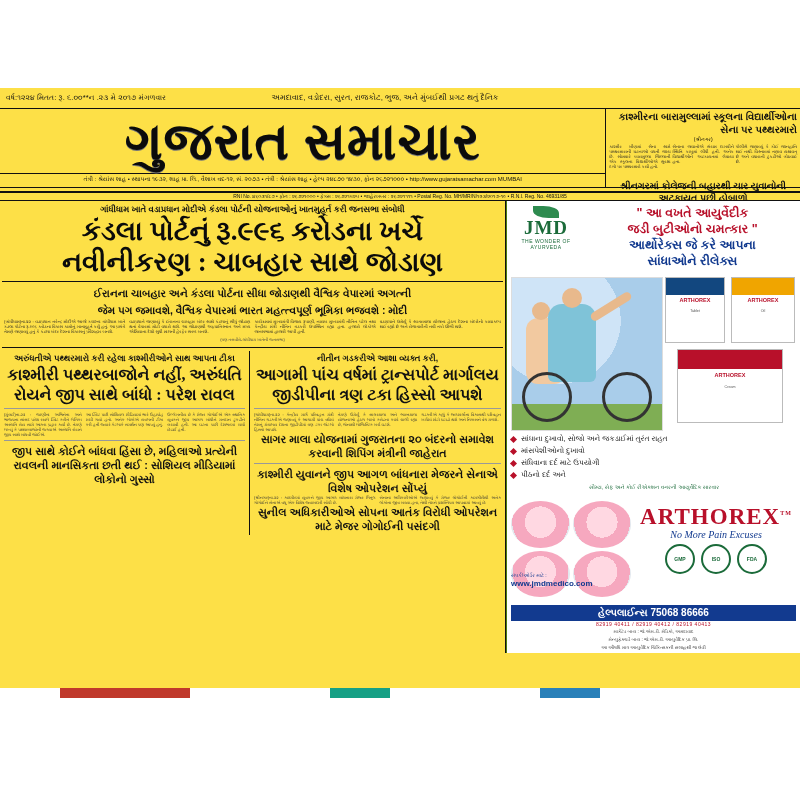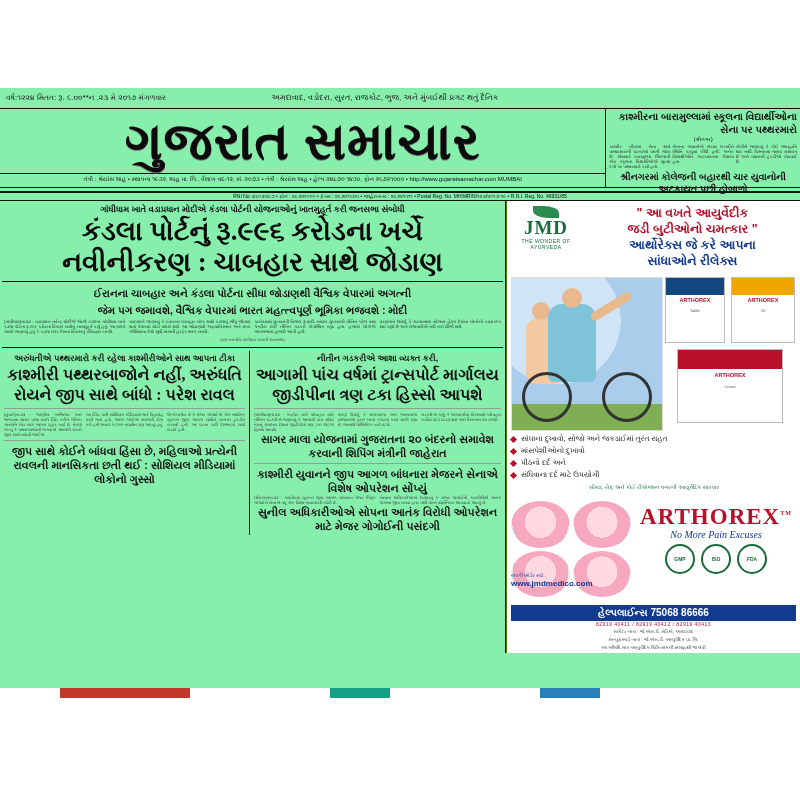--- a/index.html
+++ b/index.html
@@ -1,36 +1,36 @@
 <!DOCTYPE html>
 <html><head>
 <meta charset="utf-8">
 <style>
   html,body{margin:0;padding:0;background:#ffffff;}
   body{width:800px;height:800px;font-family:"Liberation Sans",sans-serif;overflow:hidden;}
   .page{position:relative;width:800px;height:800px;background:#ffffff;}
-  .paper{position:absolute;left:0;top:88px;width:800px;height:600px;background:#86efac;overflow:hidden;}
+  .paper{position:absolute;left:0;top:88px;width:800px;height:600px;background:#fde047;overflow:hidden;}
 
   
   .topstrip{position:relative;height:20px;border-bottom:1px solid #111;display:flex;align-items:center;}
   .topstrip .tl{font-size:7.5px;color:#111;padding-left:6px;white-space:nowrap;letter-spacing:.1px;}
   .topstrip .tc{flex:1;text-align:center;font-size:8px;color:#111;}
   .topstrip .tr{width:196px;}
 
   
   .mastrow{display:flex;height:78px;}
   .mastleft{width:613px;position:relative;border-right:1px solid #111;}
   .masttitle{font-family:"Liberation Serif",serif;font-weight:bold;font-size:52px;line-height:58px;text-align:center;color:#0b0b0b;letter-spacing:1px;padding-top:4px;
     text-shadow:0 1px 0 #777;}
   .mastsub{font-size:6px;color:#111;text-align:center;border-top:1px solid #111;margin-top:2px;padding-top:1px;line-height:8px;}
   .mastright{width:196px;padding:1px 3px;box-sizing:border-box;}
   .mrhead{font-size:10px;font-weight:bold;line-height:13px;color:#111;text-align:right;}
   .mrmini{display:flex;gap:2px;margin-top:1px;}
   .mrmini .mcol{flex:1;font-size:4.2px;line-height:5px;color:#222;text-align:justify;}
-  .mrhead2{font-size:9.5px;font-weight:bold;line-height:12px;color:#111;text-align:center;margin-top:2px;}
+  .mrhead2{font-size:9.5px;font-weight:bold;line-height:12px;color:#111;text-align:center;margin-top:11px;}
 
   
   .mastrule{height:3px;border-top:1px solid #111;border-bottom:2px solid #111;}
   .regline{font-size:5px;text-align:center;color:#111;line-height:7px;border-bottom:1px solid #111;}
 
   
   .body{display:flex;height:452px;}
   .leftcol{width:506px;border-right:1px solid #111;box-sizing:border-box;}
   .rightad{width:294px;box-sizing:border-box;background:#fff;position:relative;}
 
@@ -237,22 +237,22 @@
             <div class="pkg" style="left:12px;top:72px;width:104px;height:72px;">
               <div class="cap" style="background:#b8102a;"></div>
               <div class="nm">ARTHOREX</div>
               <div class="nm2">Cream</div>
             </div>
           </div>
 
           <div class="bulletbox">
             <div class="blt">સાંધાના દુખાવો, સોજો અને જકડાઈમાં તુરંત રાહત</div>
             <div class="blt">માંસપેશીઓનો દુખાવો</div>
+            <div class="blt">સંધિવાના દર્દ માટે ઉપયોગી</div>
             <div class="blt">પીઠનો દર્દ અને</div>
-            <div class="blt">સંધિવાના દર્દ માટે ઉપયોગી</div>
             <div class="tagline">સૌમ્ય, સેફ અને કોઈ રીએક્શન વગરની આયુર્વેદિક સારવાર</div>
           </div>
 
           <div class="joints">
             <div class="joint"></div>
             <div class="joint"></div>
             <div class="joint"></div>
             <div class="joint"></div>
           </div>
 

